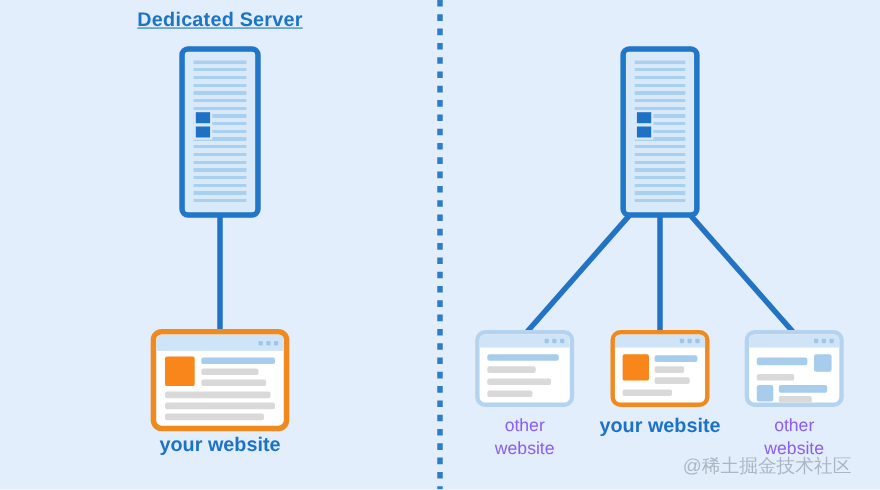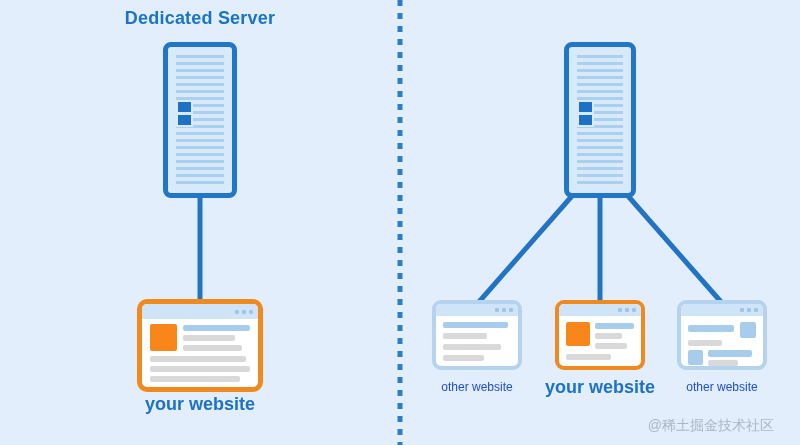--- a/index.html
+++ b/index.html
@@ -5,21 +5,21 @@
   html,body { margin:0; padding:0; }
   body { font-family:"Liberation Sans", sans-serif; }
   .canvas {
     position:relative; width:800px; height:445px;
     background:#e2eefb; overflow:hidden;
   }
   svg.connectors { position:absolute; inset:0; pointer-events:none; }
 
   .panel-title {
     position:absolute; top:8px; width:240px; text-align:center;
-    font-size:18px; font-weight:bold; color:#1b74c6; letter-spacing:.2px;
+    font-size:18px; font-weight:bold; color:#1b74c6; letter-spacing:.2px;text-decoration:underline;
   }
   .title-left { left:80px; }
   .title-right { left:480px; }
 
   
   .server {
     position:absolute; width:74px; height:156px;
     background:#d8eafa; border:5px solid #2176c7; border-radius:8px;
     box-sizing:border-box;
   }
@@ -66,32 +66,32 @@
     top:300px; width:90px; height:70px; border:4px solid #b5d3ee; border-radius:9px;
   }
   .card-small .card-topbar { height:12px; }
   .card-small .card-body { padding:6px 7px; }
   .card-s1 { left:432px; }
   .card-s2 { left:555px; border-color:#f08a1e; }
   .card-s3 { left:677px; }
   .rows { display:flex; flex-direction:column; gap:5px; }
 
   .site-label {
-    position:absolute; text-align:center; color:#1d4ed8;
-    font-size:12px; line-height:21px;
+    position:absolute; text-align:center; color:#8b5cf6;
+    font-size:16px; line-height:21px;
   }
   .site-label.bold { color:#1c72c6; font-weight:bold; font-size:18px; }
   .label-main { left:120px; top:394px; width:160px; font-size:19px; }
   .label-s1 { left:435px; top:377px; width:84px; }
   .label-s2 { left:520px; top:377px; width:160px; }
   .label-s3 { left:680px; top:377px; width:84px; }
 
   .watermark {
     position:absolute; right:26px; bottom:10px;
-    font-size:14px; color:rgba(135,145,156,0.6);
+    font-size:17px; color:rgba(135,145,156,0.6);
   }
 </style>
 </head>
 <body>
 
 <div class="canvas">
 
   <svg class="connectors" width="800" height="445" viewBox="0 0 800 445">
     <line x1="400" y1="0" x2="400" y2="445" stroke="#2e7dc8" stroke-width="5" stroke-dasharray="6 7"></line>
     <line x1="200" y1="196" x2="200" y2="302" stroke="#2273c4" stroke-width="5"></line>

